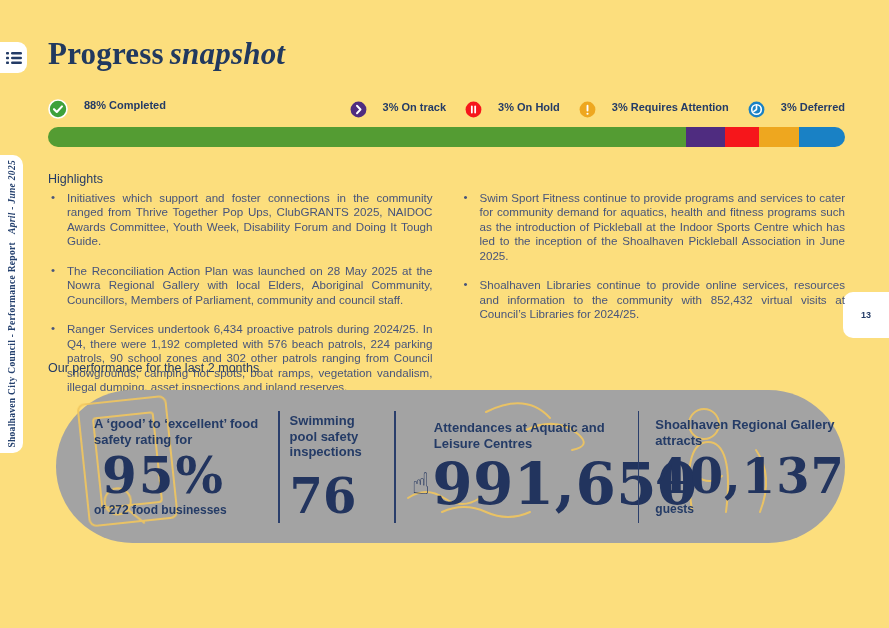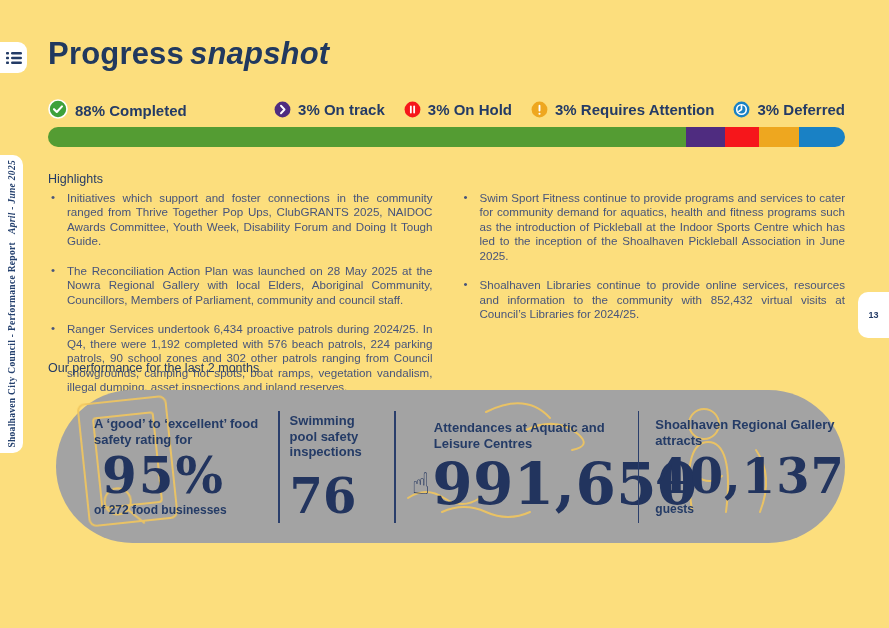--- a/index.html
+++ b/index.html
@@ -22,40 +22,40 @@
     background:#fff; border-radius:0 10px 10px 0;
     display:flex; align-items:center; justify-content:center;
   }
   .spine {
     writing-mode:vertical-rl; transform:rotate(180deg);
     font-family:"Liberation Serif", serif; font-weight:700;
     font-size:9.5px; letter-spacing:.3px; color:#24406E; white-space:nowrap;
   }
   .spine .date { font-style:italic; }
   .page-tab {
-    position:absolute; right:0; top:292px; width:31px; height:46px;
+    position:absolute; right:0; top:292px; width:46px; height:46px;
     background:#fff; border-radius:10px 0 0 10px;
     display:flex; align-items:center; justify-content:center;
     font-size:9px; font-weight:700; color:#233B66; cursor:pointer;
   }
   
   .content { position:absolute; left:48px; right:44px; top:0; height:100%; }
   h1.title {
     position:absolute; top:36px; left:0;
-    font-family:Liberation Sans, sans-serif; font-weight:700;
+    font-family:Liberation Serif, serif; font-weight:700;
     font-size:31px; color:#21395F; letter-spacing:.2px;
   }
   h1.title em { font-style:italic; margin-left:6px; }
   
   .legend-row {
     position:absolute; top:99px; left:0; right:0;
     display:flex; justify-content:space-between; align-items:center;
   }
-  .legend-item { display:flex; align-items:flex-end; gap:7px;
-    font-size:15px; font-weight:700; color:#243B66; white-space:nowrap; }
+  .legend-item { display:flex; align-items:flex-start; gap:16px;
+    font-size:11px; font-weight:700; color:#243B66; white-space:nowrap; }
   .legend-right { display:flex; align-items:center; gap:19px; }
   .ico { display:block; }
   
   .bar {
     position:absolute; top:127px; left:0; right:0; height:20px;
     border-radius:10px; overflow:hidden; display:flex;
   }
   .bar .seg { height:100%; }
   
   .highlights { position:absolute; top:172px; left:0; right:0; }

